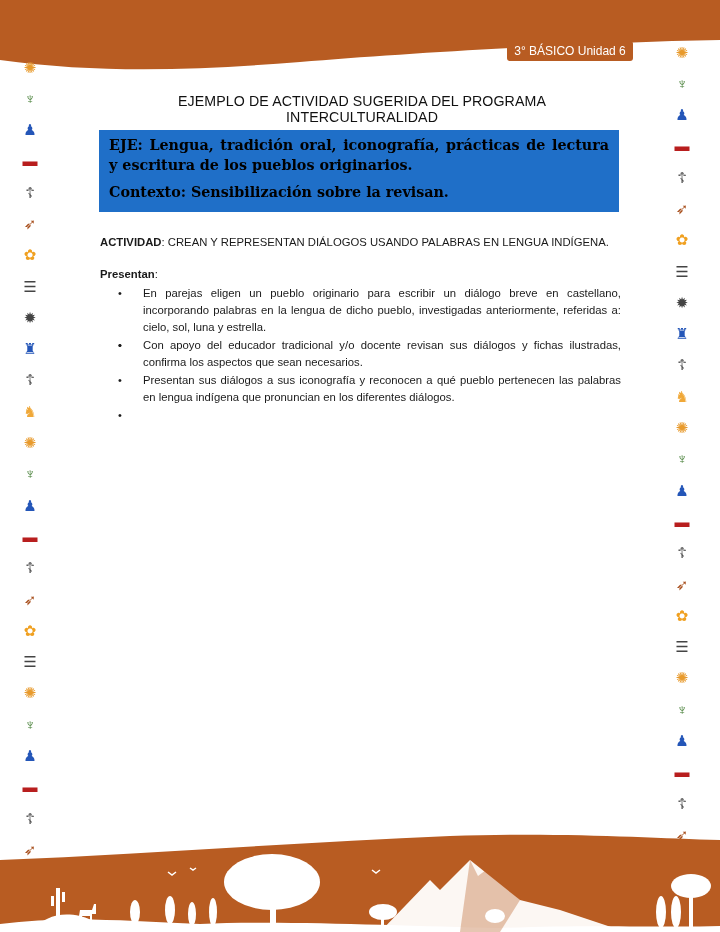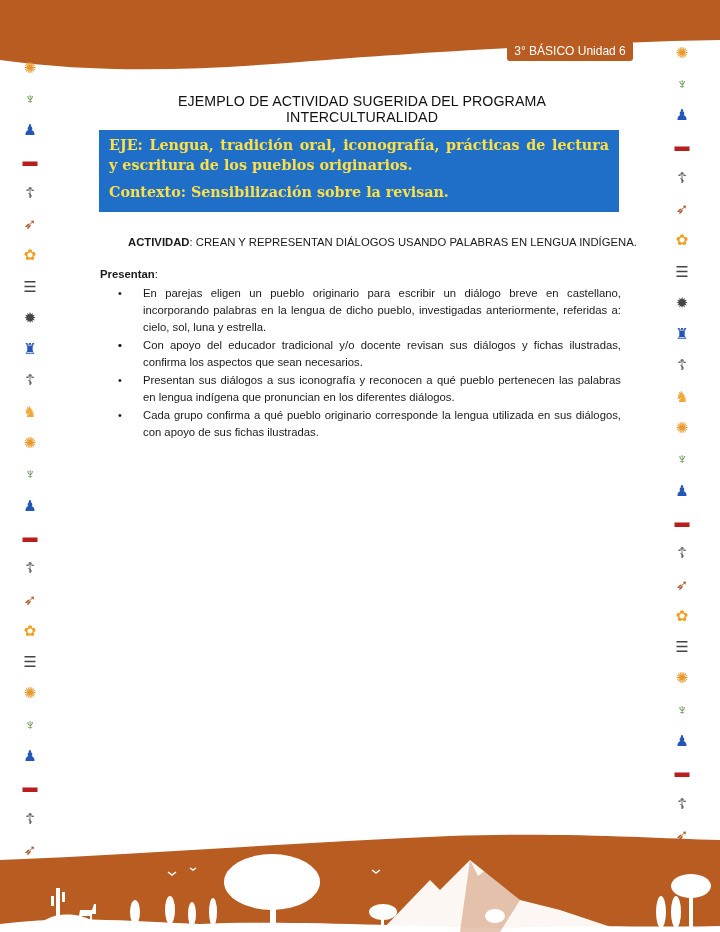--- a/index.html
+++ b/index.html
@@ -1,24 +1,24 @@
 <!DOCTYPE html>
 <html><head>
 <meta charset="utf-8">
 <style>
   html, body { margin:0; padding:0; }
   body { width:720px; height:932px; position:relative; overflow:hidden; background:#ffffff; font-family:"Liberation Sans", sans-serif; color:#1a1a1a; }
   .header-wave { position:absolute; left:0; top:0; width:720px; height:80px; }
   .badge { position:absolute; left:507px; top:41px; width:126px; height:20px; background:#B85C22; border-radius:3px; color:#fff; font-size:12px; line-height:20px; text-align:center; }
   .badge-stem { position:absolute; left:604px; top:26px; width:5px; height:16px; background:#B85C22; }
   .doc-title { position:absolute; left:112px; top:93px; width:500px; text-align:center; font-size:14.2px; letter-spacing:0.1px; color:#111; }
-  .eje-box { position:absolute; left:99px; top:130px; width:520px; height:82px; background:#1F6FC8; color:#fde047; font-family:"DejaVu Serif", serif; font-weight:bold; padding:5px 10px 0 10px; box-sizing:border-box; }
+  .eje-box { position:absolute; left:99px; top:130px; width:520px; height:82px; background:#1F6FC8; color:#000000; font-family:"DejaVu Serif", serif; font-weight:bold; padding:5px 10px 0 10px; box-sizing:border-box; }
   .eje-line { font-size:14.3px; line-height:20px; text-align:justify; }
   .ctx-line { font-size:14.3px; line-height:20px; margin-top:7px; }
-  .activity { position:absolute; left:100px; top:236px; width:520px; font-size:11.3px;margin-left:28px; }
+  .activity { position:absolute; left:100px; top:236px; width:520px; font-size:11.3px; }
   .activity b { font-weight:bold; }
   .examples-label { position:absolute; left:100px; top:268px; font-size:11.3px; font-weight:bold; }
   .examples { position:absolute; left:116px; top:285px; width:505px; margin:0; padding:0; list-style:none; }
   .examples li { position:relative; padding-left:27px; font-size:11.3px; line-height:16.8px; text-align:justify; margin-bottom:1.5px; }
   .examples li .bullet { position:absolute; left:2px; top:0; font-size:11px; }
   .side-col { position:absolute; top:55px; width:30px; }
   .side-col.left { left:18px; }
   .side-col.right { left:670px; top:40px; }
   .icon { width:24px; height:24px; display:flex; align-items:center; justify-content:center; margin-bottom:7.3px; font-size:15px; line-height:1; }
   .footer { position:absolute; left:0; top:820px; width:720px; height:112px; }
@@ -45,21 +45,21 @@
 
 <div class="examples-label">
   <span>Presentan</span><span style="font-weight:normal">:</span>
 </div>
 
 <ul class="examples">
   <li><span class="bullet">•</span><span>En parejas eligen un pueblo originario para escribir un diálogo breve en castellano, incorporando palabras en la lengua de dicho pueblo, investigadas anteriormente, referidas a: cielo, sol, luna y estrella.</span></li>
   <li><span class="bullet">•</span></li>
   <li><span class="bullet">•</span><span>Con apoyo del educador tradicional y/o docente revisan sus diálogos y fichas ilustradas, confirma los aspectos que sean necesarios.</span></li>
   <li><span class="bullet">•</span><span>Presentan sus diálogos a sus iconografía y reconocen a qué pueblo pertenecen las palabras en lengua indígena que pronuncian en los diferentes diálogos.</span></li>
-  <li><span class="bullet">•</span><span>Cada grupo confirma a qué pueblo originario corresponde la lengua utilizada en sus diálogos, con apoyo de sus fichas ilustradas.</span></li>
+  <li><span class="bullet">•</span></li>
 </ul>
 
 <div class="side-col left" id="left-icons">
     <div class="icon" style="color: rgb(232, 154, 44);">✺</div>
     <div class="icon" style="color: rgb(62, 122, 46);">♆</div>
     <div class="icon" style="color: rgb(36, 86, 184);">♟</div>
     <div class="icon" style="color: rgb(184, 30, 30);">▬</div>
     <div class="icon" style="color: rgb(85, 85, 85);">☦</div>
     <div class="icon" style="color: rgb(168, 80, 30);">➶</div>
     <div class="icon" style="color: rgb(240, 160, 32);">✿</div>

